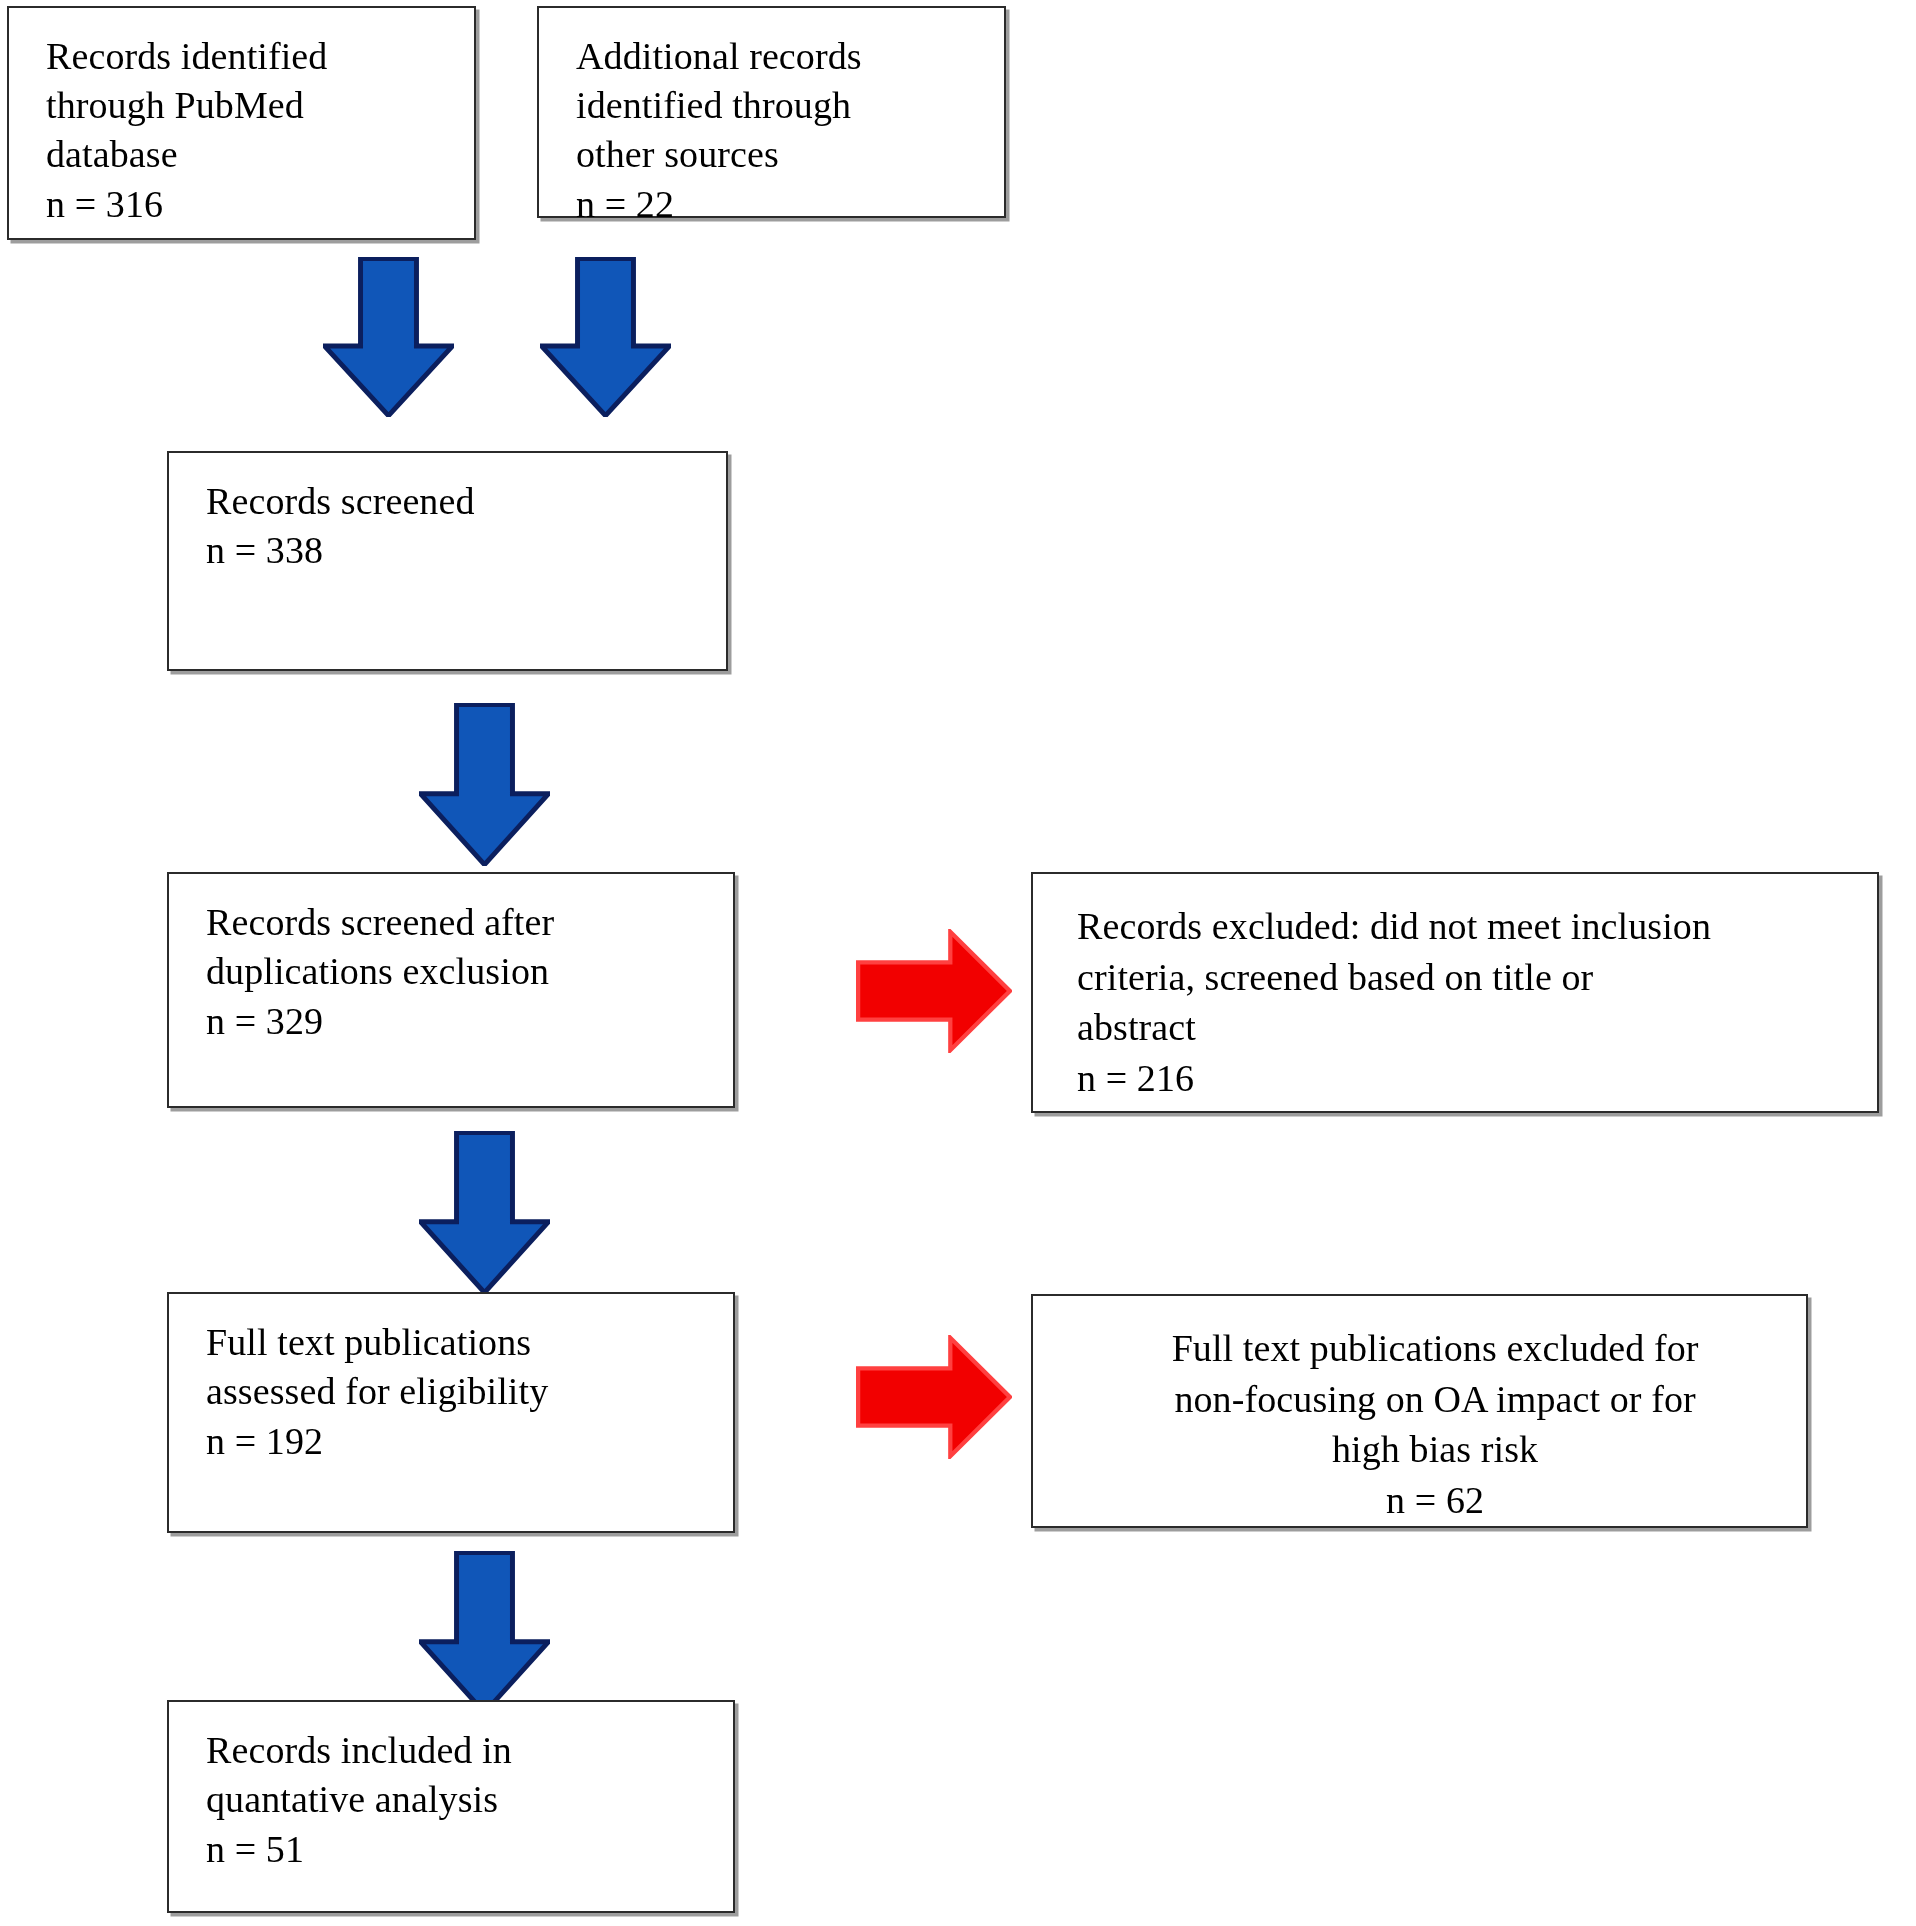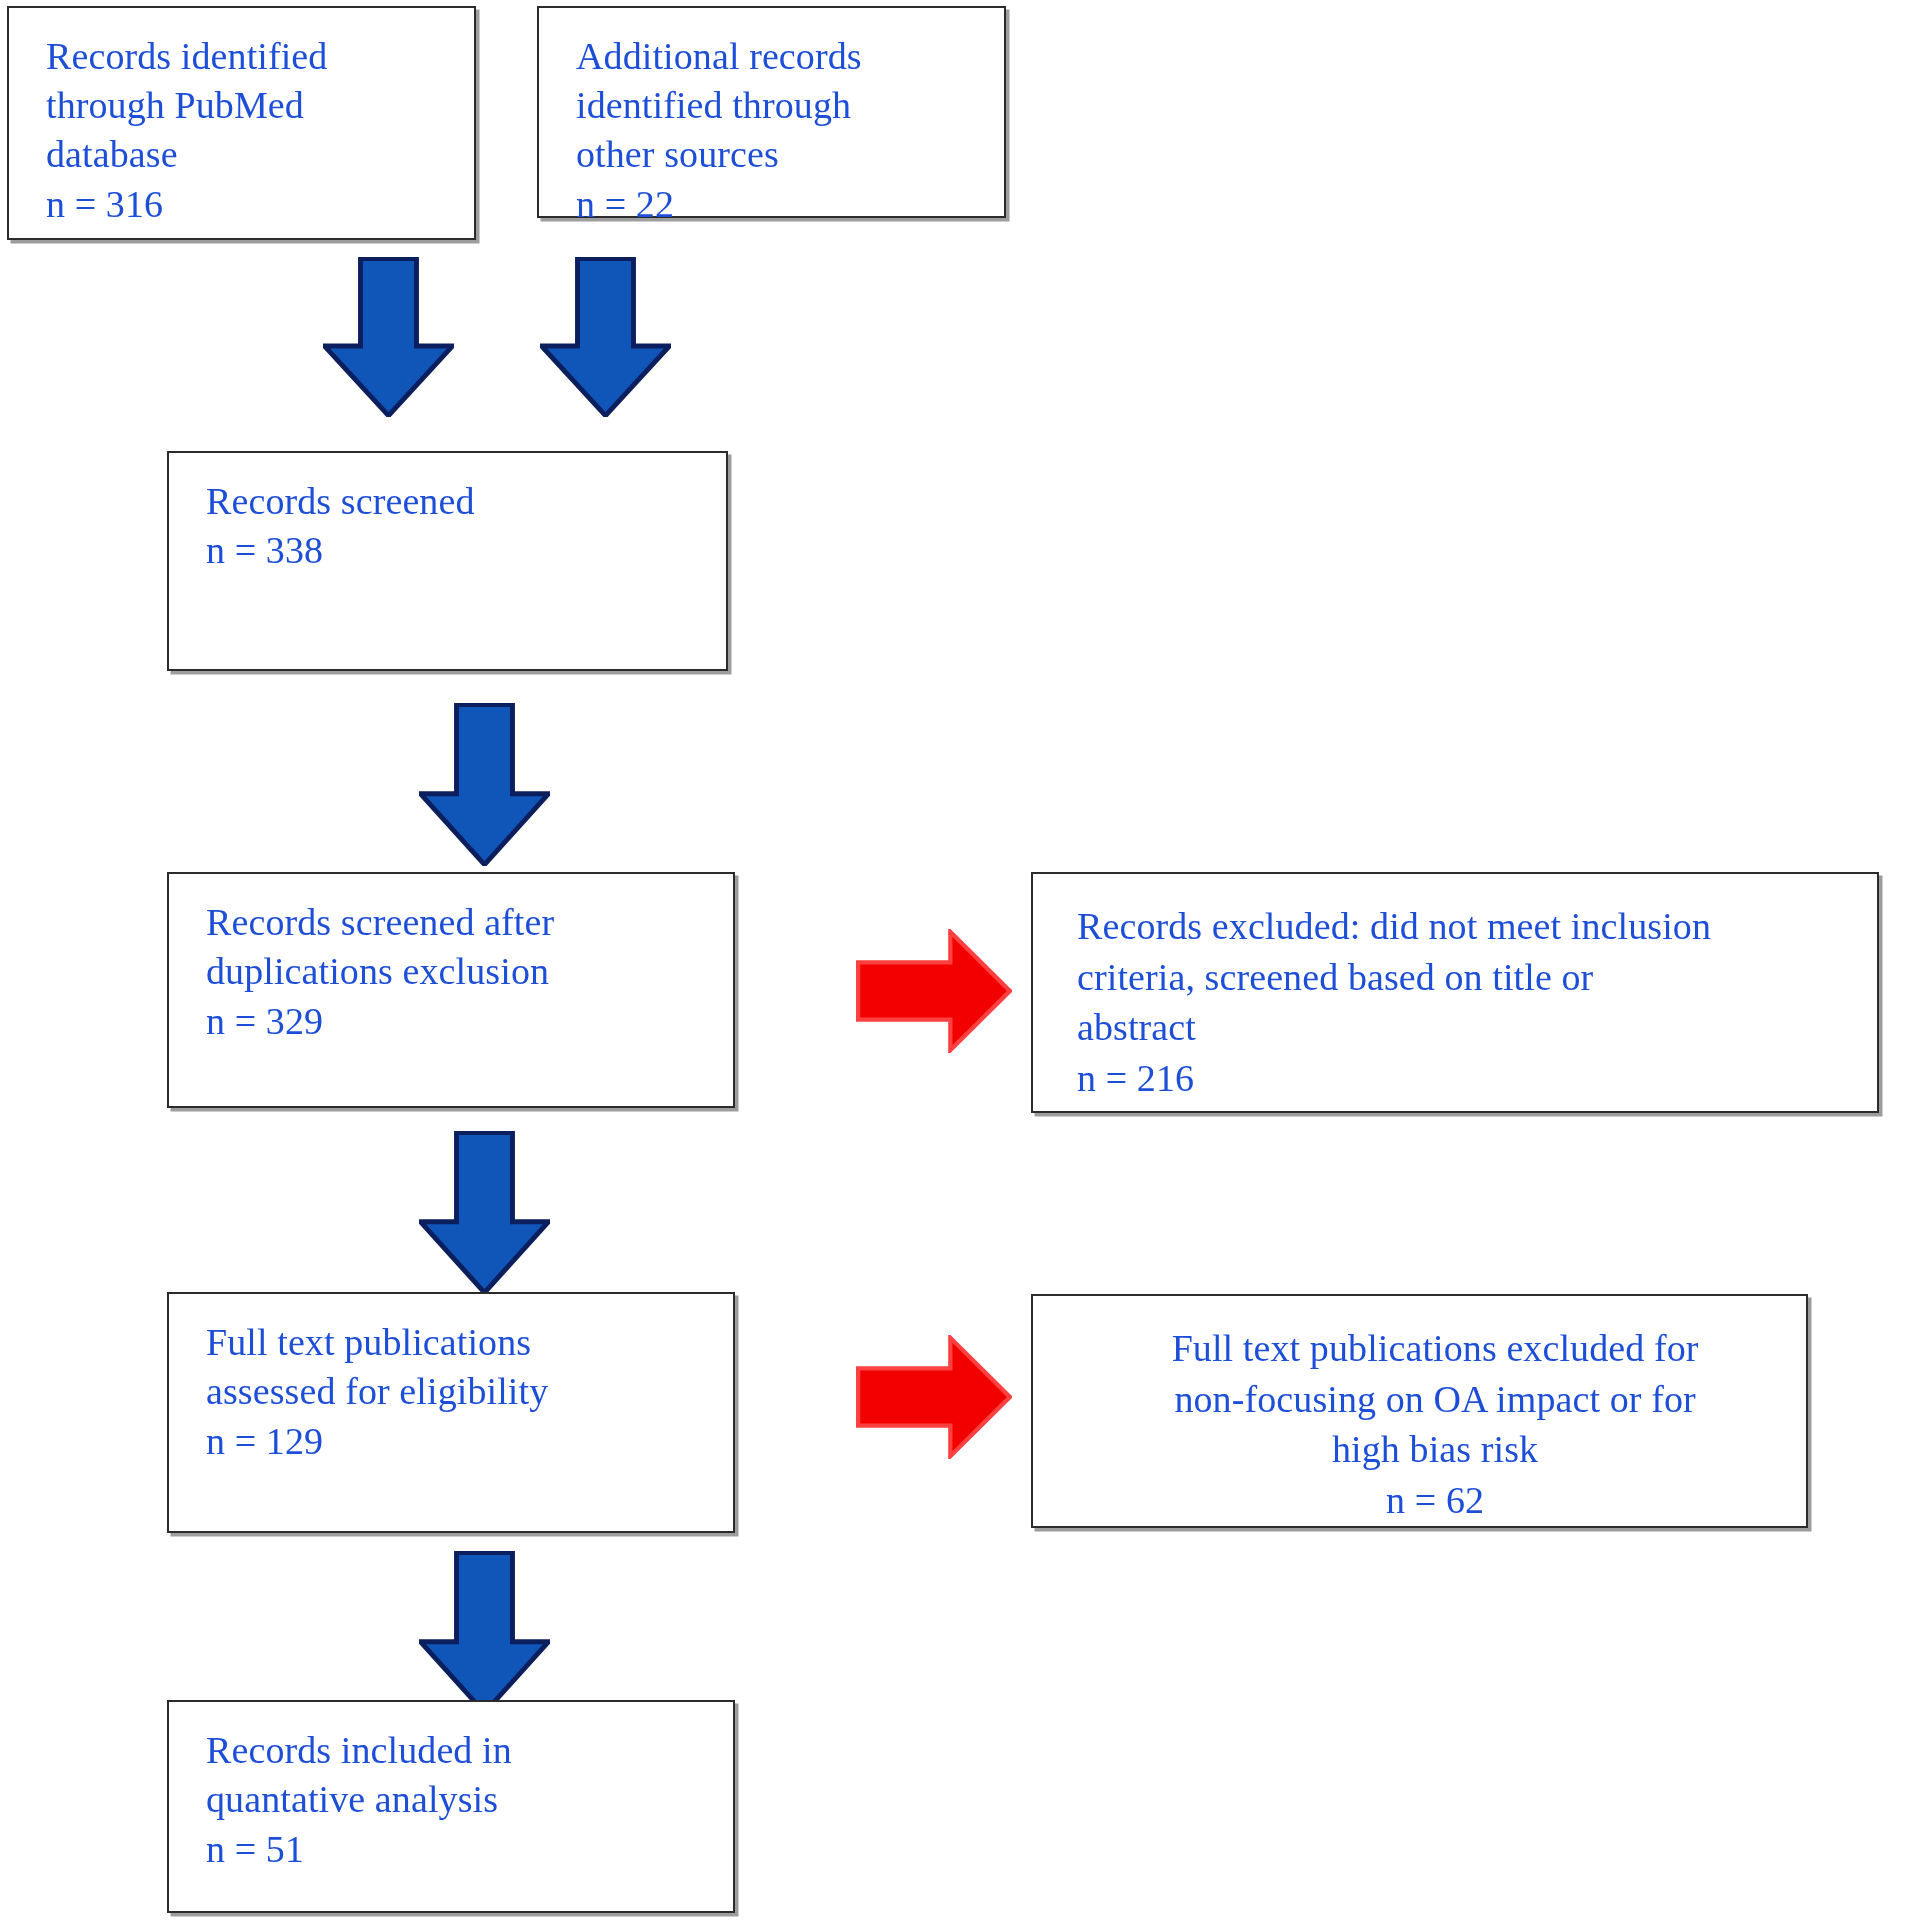--- a/index.html
+++ b/index.html
@@ -25,21 +25,21 @@
     border: 2.8px solid #2b2b2b;
     box-shadow: 3.5px 3.5px 0 0 #9d9d9d;
   }
   .flow-box .box-text {
     position: absolute;
     left: 37px;
     right: 12.8px;
     top: 24px;
     font-size: 38px;
     line-height: 1.30;
-    color: #1d4ed8;
+    color: #000000;
     white-space: pre-line;
     letter-spacing: 0.1px;
   }
   .flow-box.wide .box-text {
     left: 44px;
     top: 27px;
     font-size: 38px;
     line-height: 1.33;
   }
 
@@ -116,21 +116,21 @@
 
   <div class="arrow" style="left:419px; top:1131px; width:131px; height:163px;">
     <svg viewBox="0 0 185 230" preserveAspectRatio="none" aria-hidden="true">
       <polygon points="53,2 132,2 132,128 183,128 92.5,228 2,128 53,128" fill="#1056B8" stroke="#0B1F5E" stroke-width="7" stroke-linejoin="miter"></polygon>
     </svg>
   </div>
 
   <div class="flow-box" style="left:167px; top:1292px; width:568px; height:241px;">
     <div class="box-text">Full text publications
 assessed for eligibility
-n = 129</div>
+n = 192</div>
   </div>
 
   <div class="arrow" style="left:856px; top:1335px; width:156px; height:124px;">
     <svg viewBox="0 0 220 175" preserveAspectRatio="none" aria-hidden="true">
       <polygon points="3,47 133,47 133,4 217,87.5 133,171 133,128 3,128" fill="#F20000" stroke="#FF4040" stroke-width="6" stroke-linejoin="miter"></polygon>
     </svg>
   </div>
 
   <div class="flow-box wide" style="left:1031px; top:1294px; width:777px; height:234px;text-align:center;">
     <div class="box-text">Full text publications excluded for

